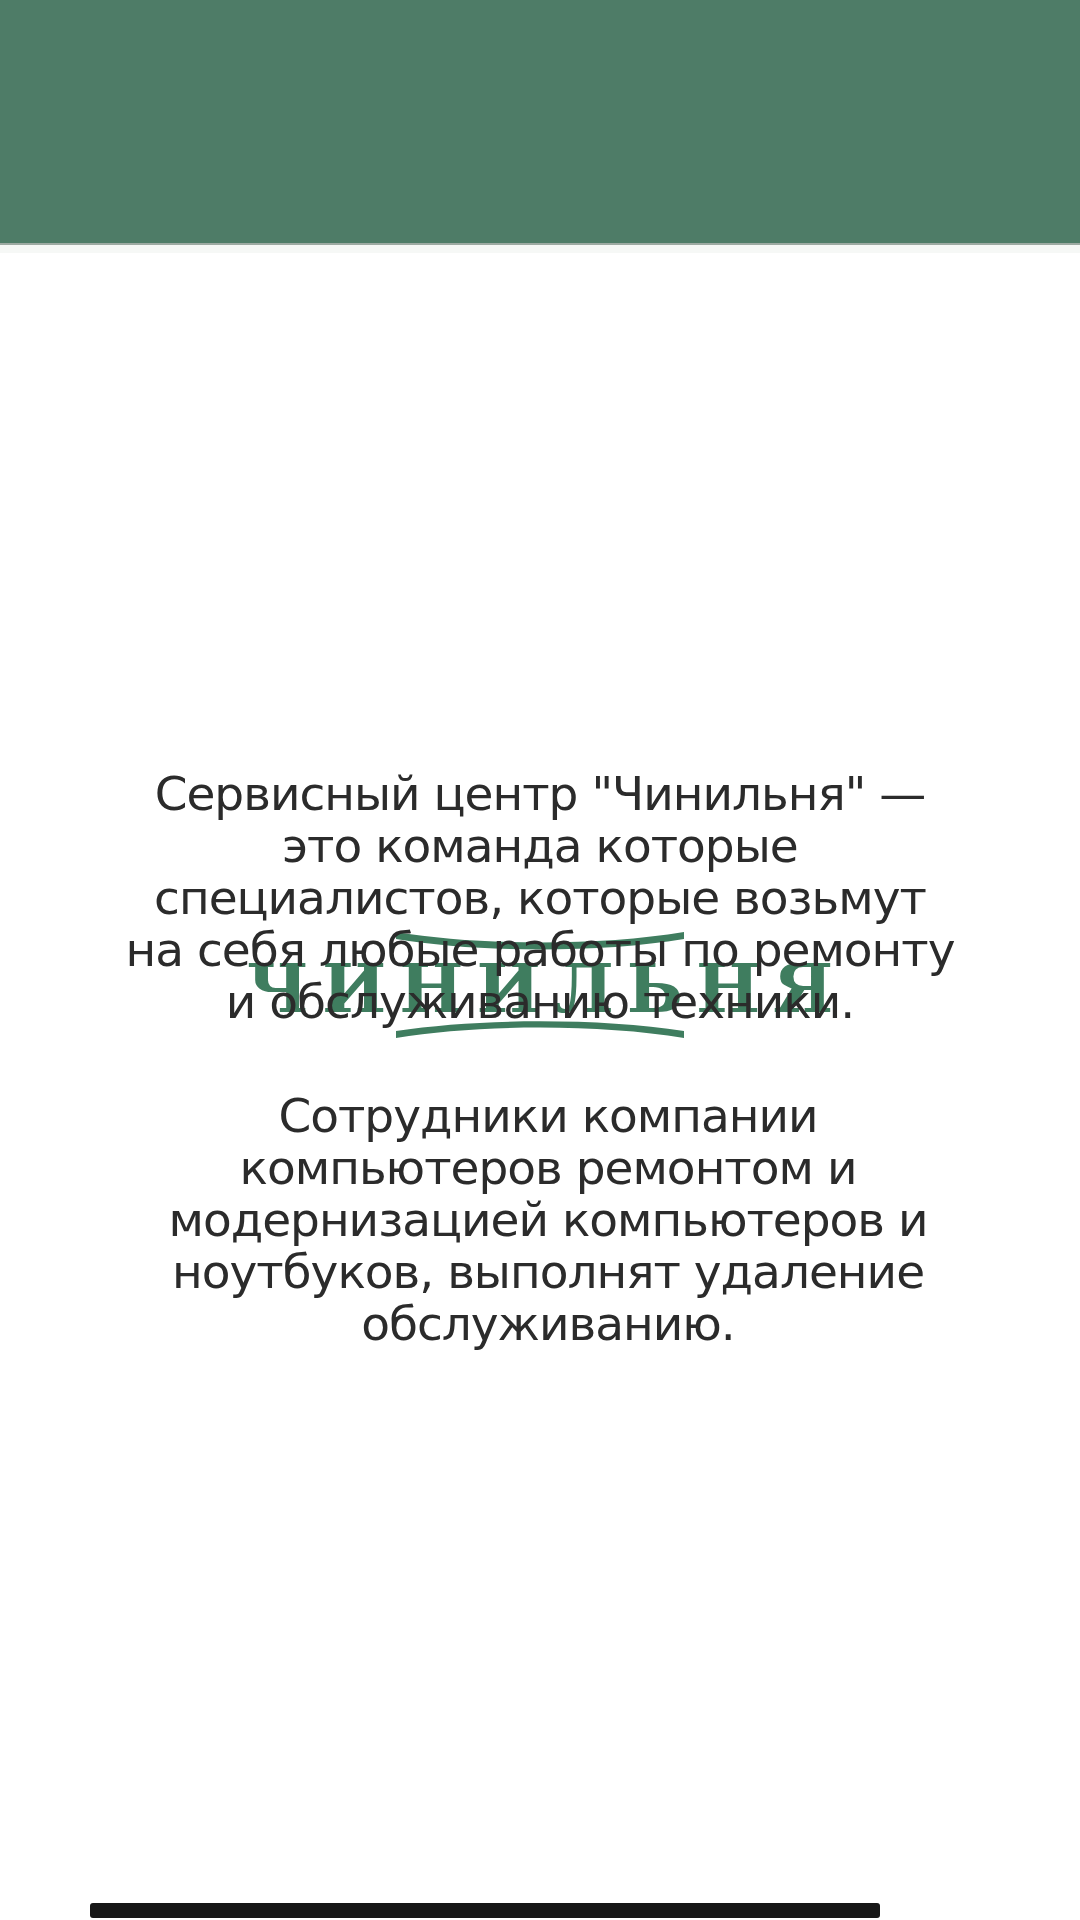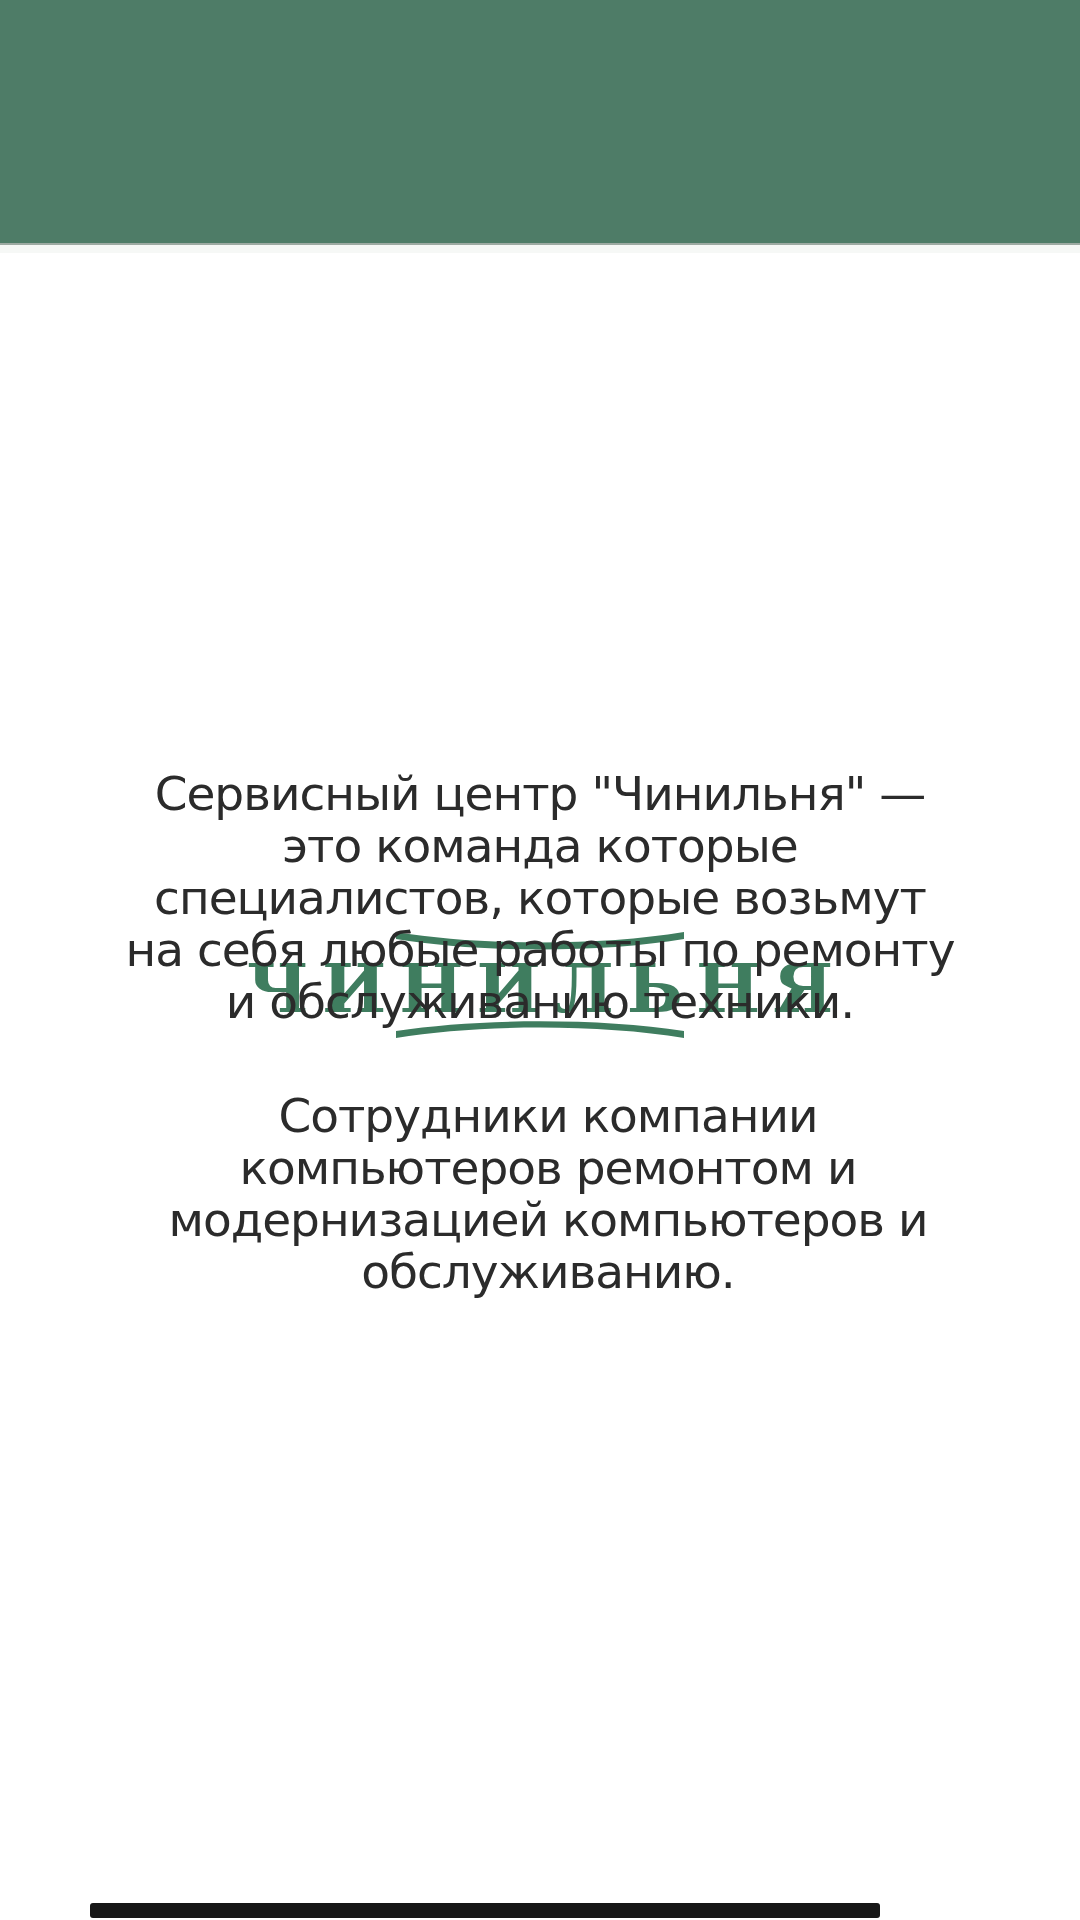--- a/index.html
+++ b/index.html
@@ -101,18 +101,19 @@
     <span class="text-line">это команда которые</span>
     <span class="text-line">специалистов, которые возьмут</span>
     <span class="text-line">на себя любые работы по ремонту</span>
     <span class="text-line">и обслуживанию техники.</span>
   </p>
 
   <p class="about-paragraph about-paragraph-2">
     <span class="text-line">Сотрудники компании</span>
     <span class="text-line">компьютеров ремонтом и</span>
     <span class="text-line">модернизацией компьютеров и</span>
+    <span class="text-line">ноутбуков, выполнят удаление</span>
     <span class="text-line">обслуживанию.</span>
   </p>
 
   <div class="bottom-bar"></div>
 
 </div>
 
 </body></html>

